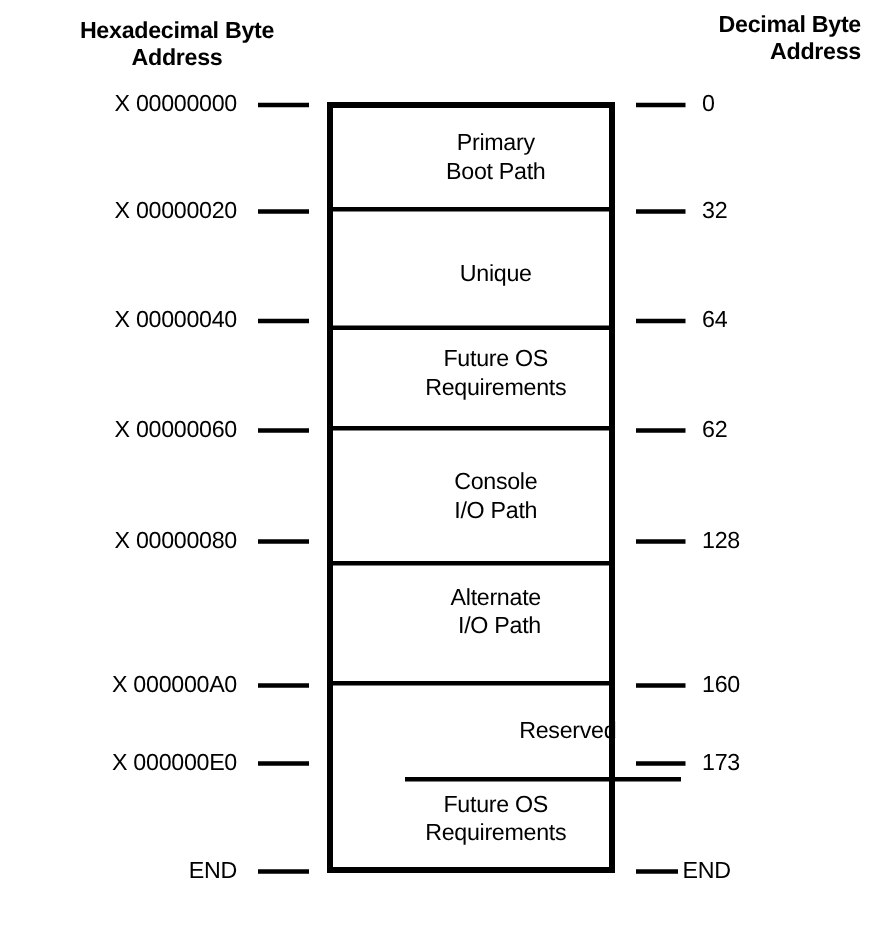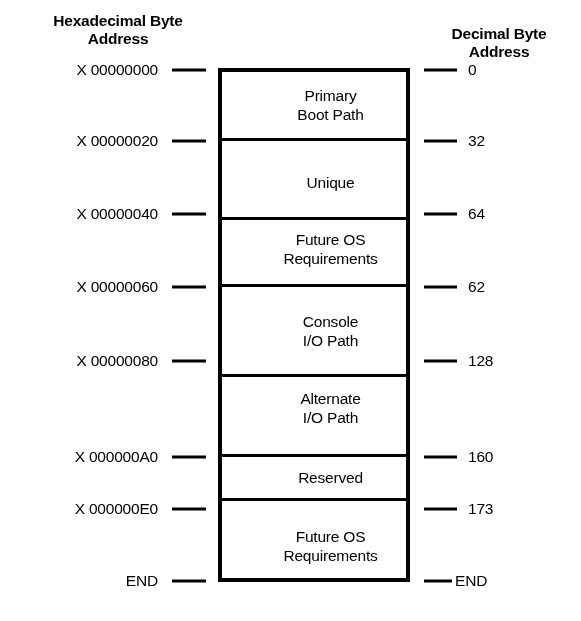--- a/index.html
+++ b/index.html
@@ -25,22 +25,23 @@
     line-height: 18px;
     letter-spacing: -0.2px;
   }
   #hex-header {
     left: 18px;
     top: 12px;
     width: 200px;
   }
   #dec-header {
     left: 424px;
-    top: 25px;
+    top: 8px;
     width: 150px;
+    text-align: right;
   }
   .col-header .hl2 { display: block; }
 
   
   #memory-map {
     position: absolute;
     left: 218px;
     top: 68px;
     width: 192px;
     height: 514px;
@@ -142,28 +143,28 @@
     </span>
   </div>
 
   <div class="segment" style="top:215px; height:90px;">
     <span class="seg-text">
       <span>Console</span>
       <span class="seg-l2">I/O Path</span>
     </span>
   </div>
 
-  <div class="segment" style="top:289px; height:96px;">
+  <div class="segment" style="top:289px; height:96px;text-align:right;">
     <span class="seg-text">
       <span>Alternate</span>
       <span class="seg-l2">I/O Path</span>
     </span>
   </div>
 
-  <div class="segment" style="top:385px; height:44px;">
+  <div class="segment" style="top:385px; height:64px;margin-left:48px;">
     <span class="seg-text">
       <span>Reserved</span>
     </span>
   </div>
 
   <div class="segment last" style="top:437px; height:73px;">
     <span class="seg-text">
       <span>Future OS</span>
       <span class="seg-l2">Requirements</span>
     </span>

